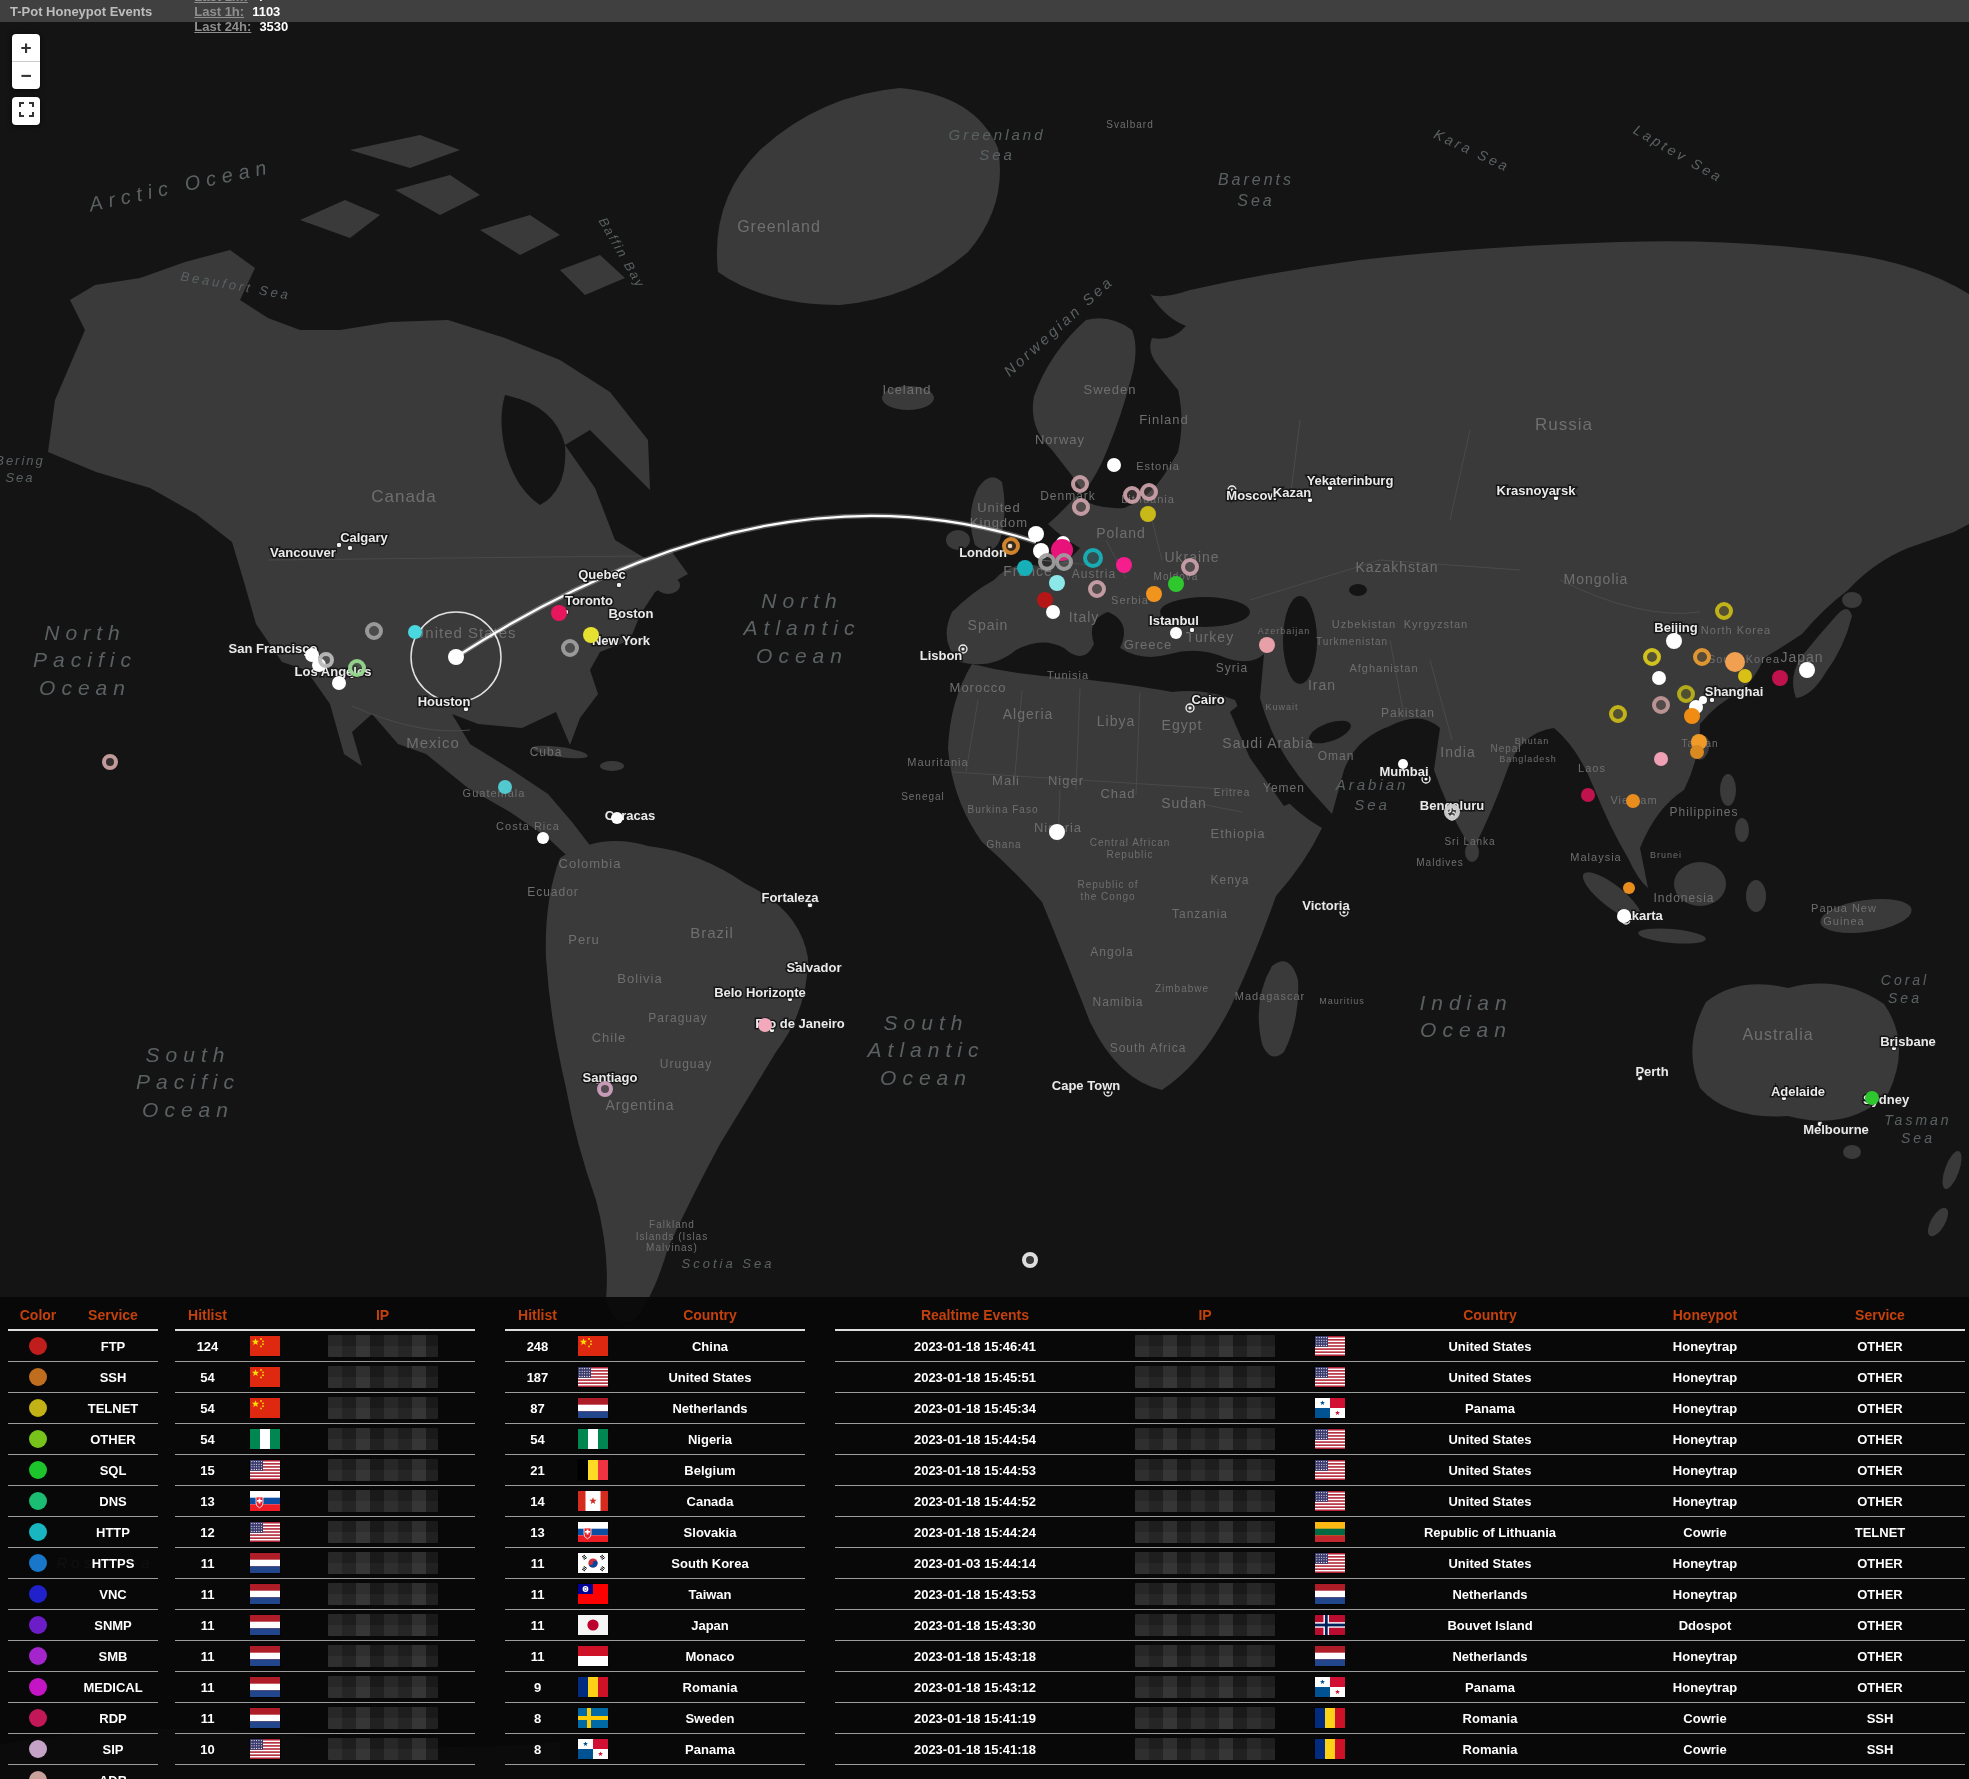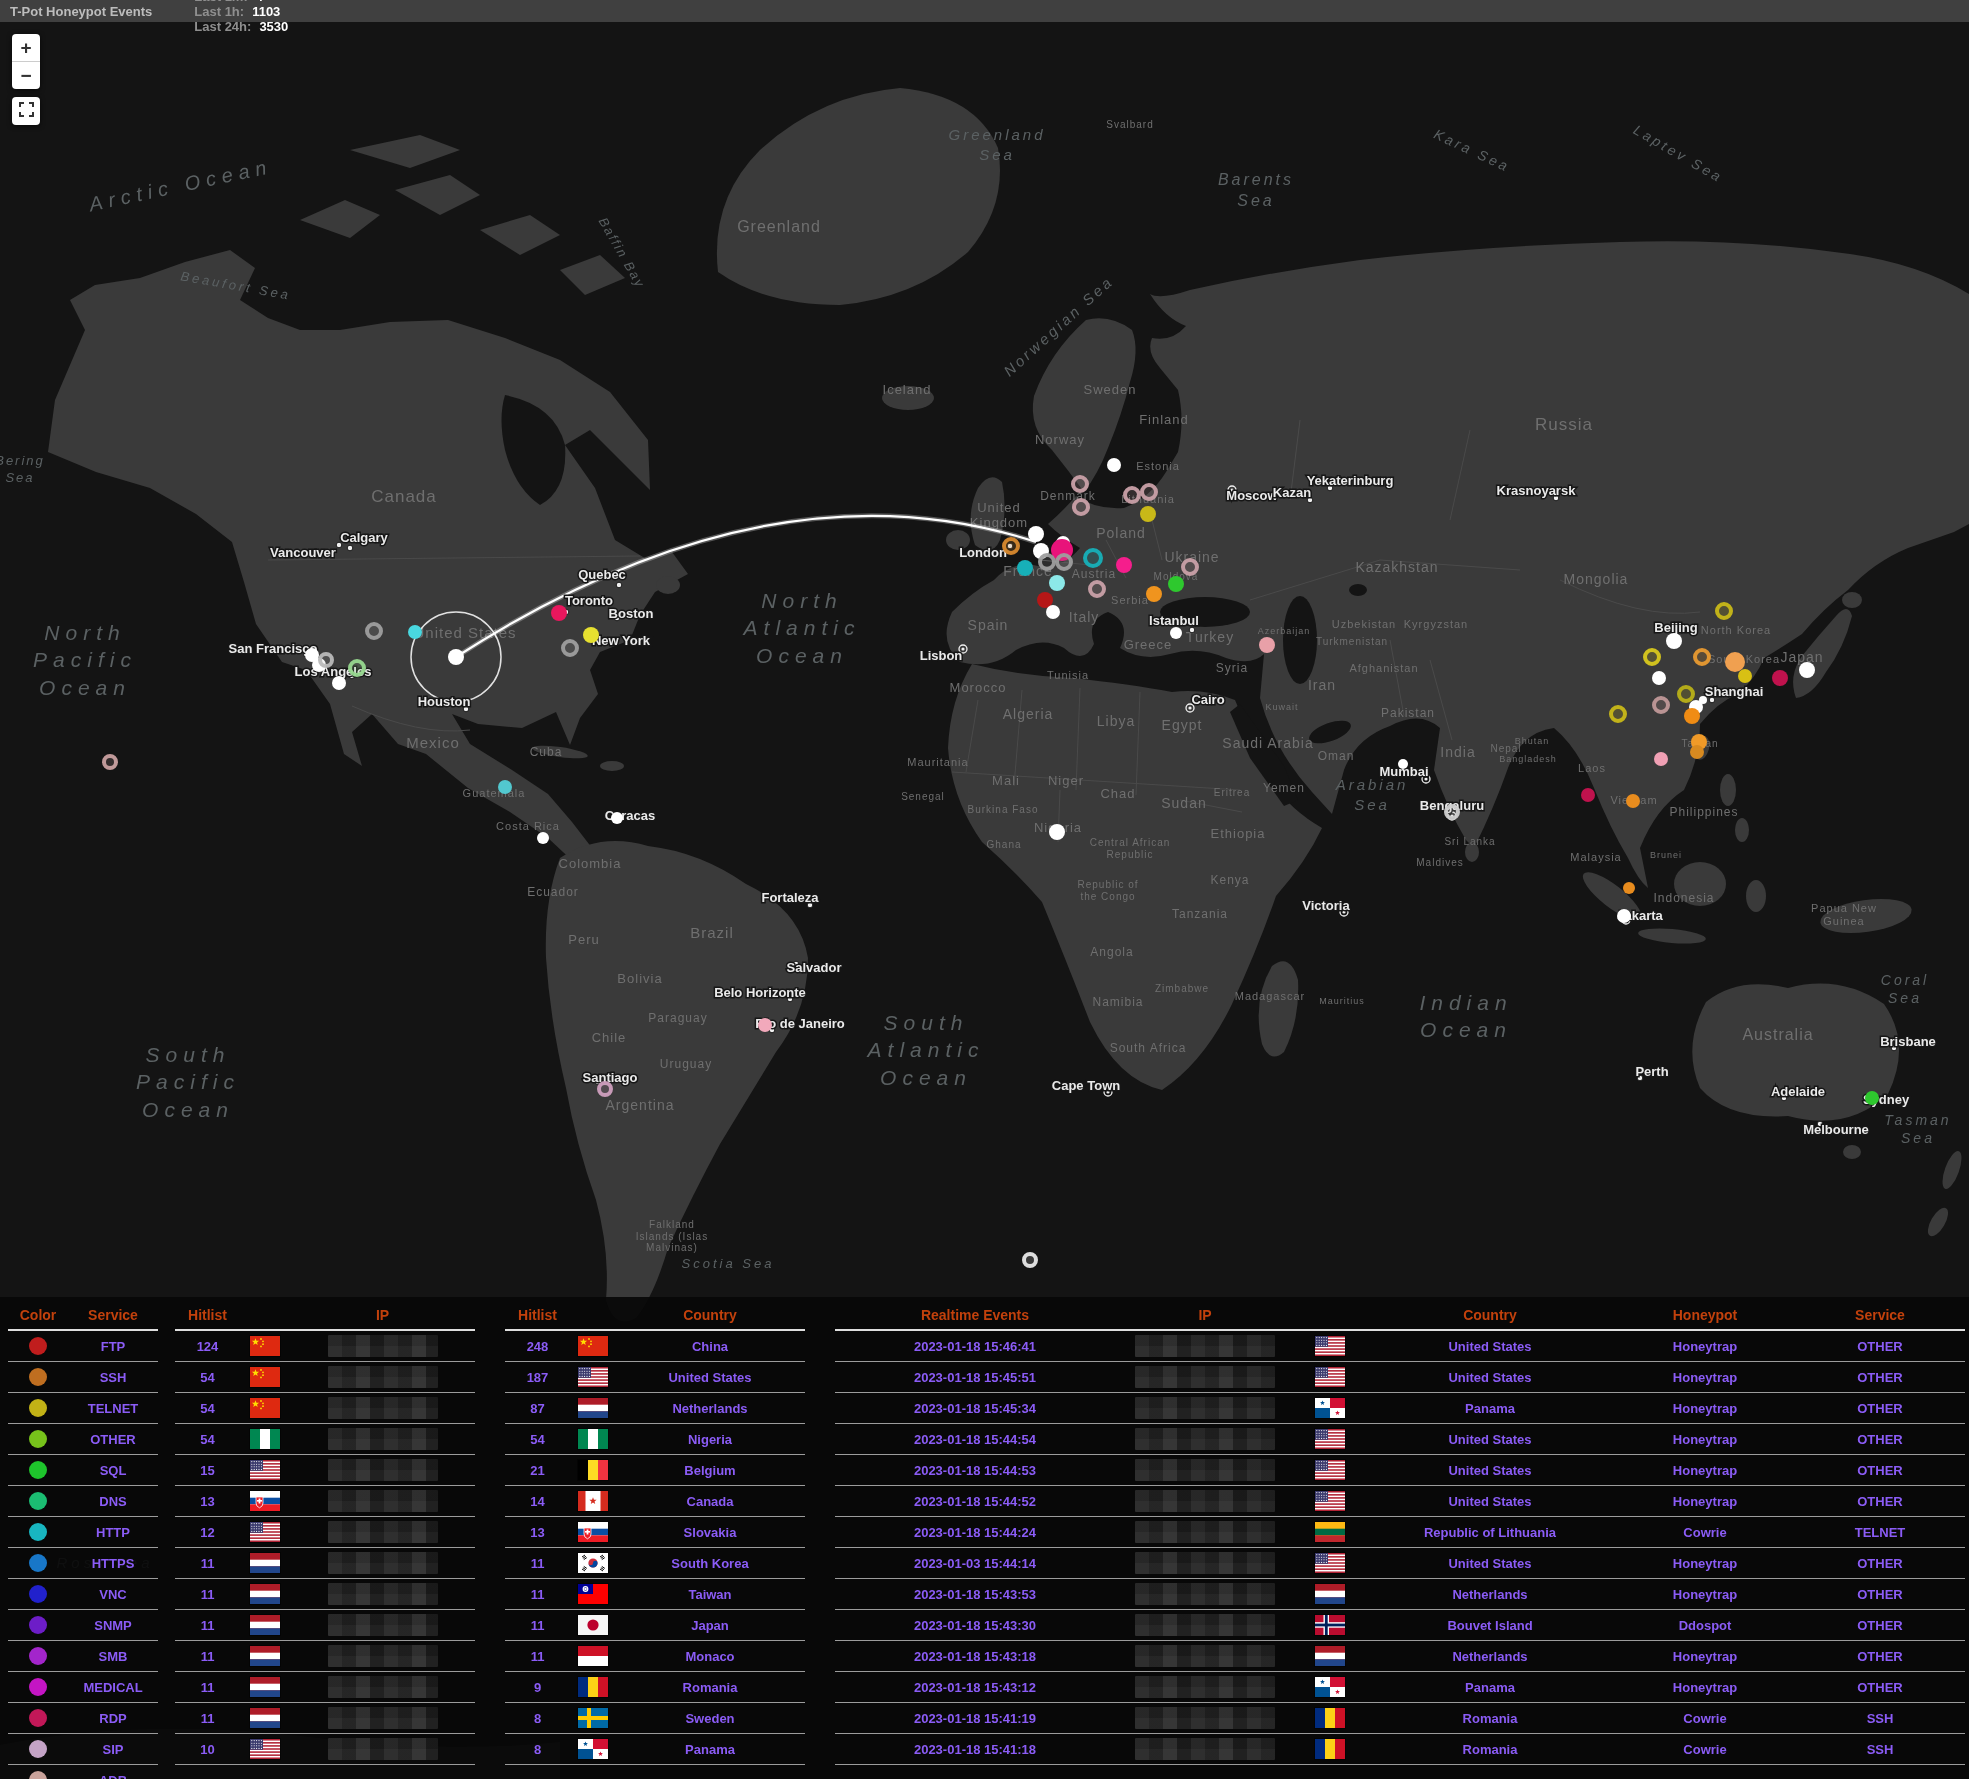--- a/index.html
+++ b/index.html
@@ -8,21 +8,21 @@
     background:#141414;font-family:"Liberation Sans",sans-serif;
     -webkit-font-smoothing:antialiased;
   }
   
   .topbar{
     position:absolute;top:0;left:0;width:100%;height:22px;background:#404040;
     z-index:60;display:flex;align-items:center;font-size:13px;font-weight:bold;
   }
   .topbar .title{margin-left:10px;color:#bdbdbd;}
   .stat{display:flex;align-items:center;margin-left:42px;}
-  .stat .lbl{color:#8f8f8f;}
+  .stat .lbl{color:#8f8f8f;text-decoration:underline;}
   .stat .val{color:#fff;margin-left:8px;min-width:78px;text-align:left;}
   
   .map-wrap{position:absolute;inset:0;z-index:1;}
   svg text{font-family:"Liberation Sans",sans-serif;}
   .lo{fill:#5b6163;font-style:italic;}
   .lr{fill:#6f6f6f;letter-spacing:1px;}
   .lc{fill:#eaeaea;font-weight:bold;paint-order:stroke;stroke:#161616;stroke-width:3px;}
   
   .controls{position:absolute;left:12px;top:34px;z-index:70;}
   .zoombox{width:28px;background:#fff;border-radius:4px;box-shadow:0 1px 5px rgba(0,0,0,.65);overflow:hidden;}
@@ -31,21 +31,21 @@
   .zbtn + .zbtn{border-top:1px solid #ccc;}
   .fsbox{margin-top:8px;width:28px;height:28px;background:#fff;border-radius:4px;
          box-shadow:0 1px 5px rgba(0,0,0,.65);display:flex;align-items:center;justify-content:center;cursor:pointer;}
   
   .tables{position:absolute;left:0;top:1297px;width:1969px;height:482px;
           background:rgba(7,7,7,0.9);z-index:50;}
   .tbl{position:absolute;top:4px;bottom:0;overflow:hidden;}
   .hdr{height:28px;display:flex;align-items:center;border-bottom:2px solid #dedede;
        font-weight:bold;color:#c2410c;font-size:14px;}
   .row{height:30px;display:flex;align-items:center;border-bottom:1px solid #9c9c9c;
-       font-size:13px;color:#8b5cf6;font-weight:bold;}
+       font-size:13px;color:#ffffff;font-weight:bold;}
   .cell{display:flex;align-items:center;justify-content:center;height:100%;}
   #t-legend{left:8px;width:150px;}
   #t-legend .c-color{width:60px;}
   #t-legend .c-service{width:90px;}
   .dotchip{width:18px;height:18px;border-radius:50%;}
   #t-h1{left:175px;width:300px;}
   #t-h1 .c-count{width:65px;}
   #t-h1 .c-flag{width:50px;}
   #t-h1 .c-ip{flex:1;}
   #t-h2{left:505px;width:300px;}

